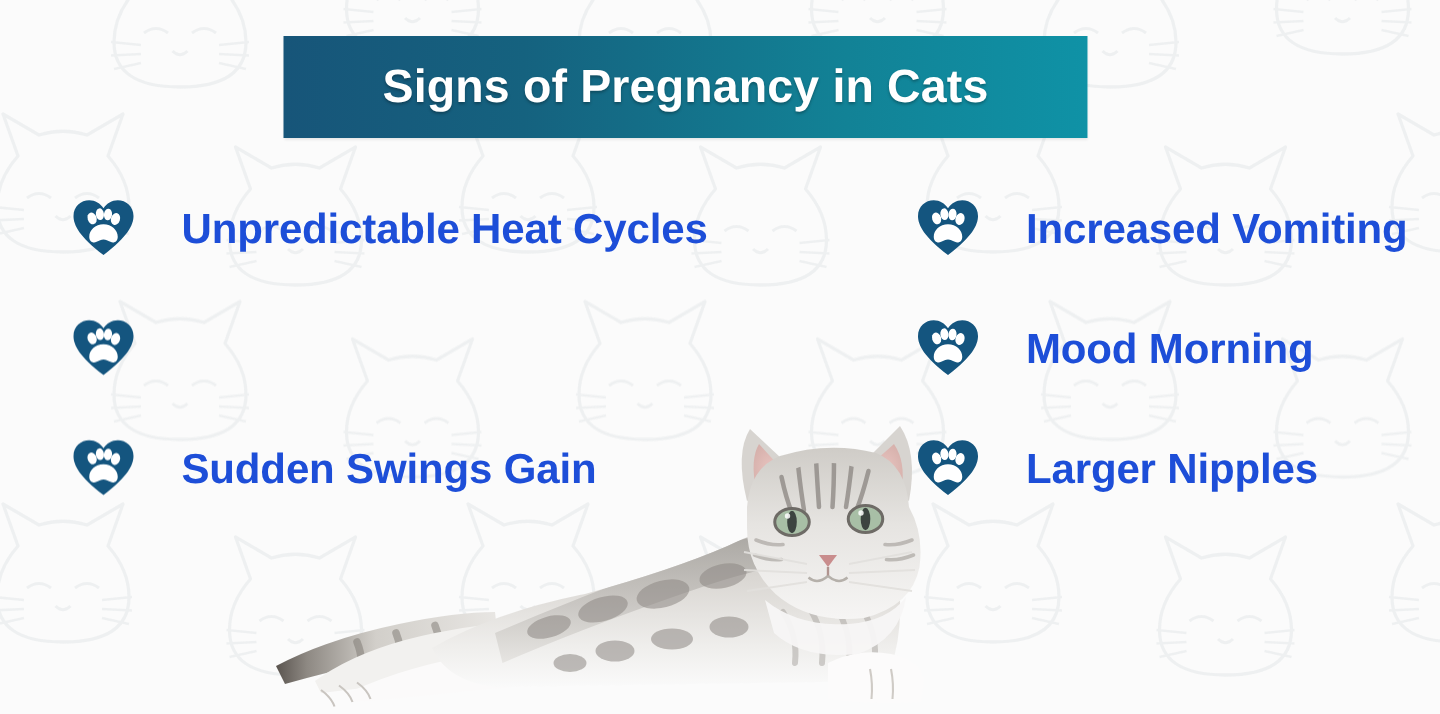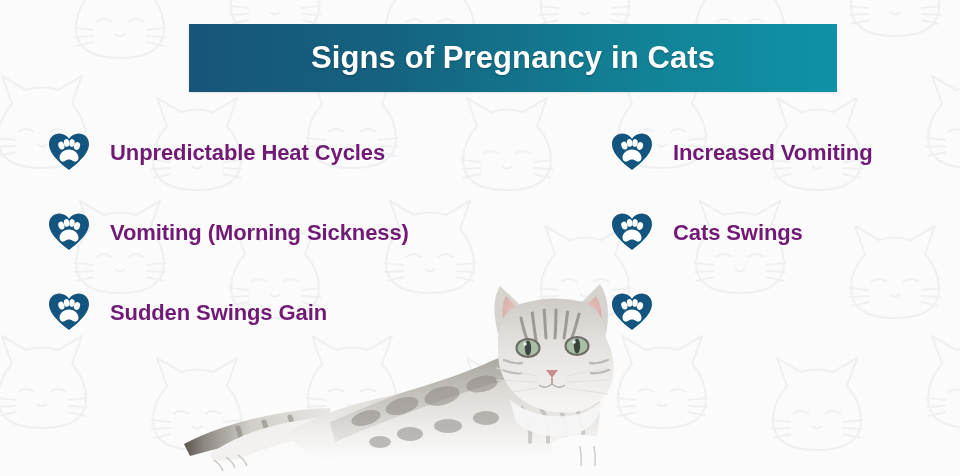--- a/index.html
+++ b/index.html
@@ -20,21 +20,21 @@
     position:absolute;
     inset:0;
     z-index:0;
     pointer-events:none;
   }
 
   
   #title-banner {
     position:absolute;
     left:189px; top:24px;
-    width:648px; height:68px;
+    width:536px; height:68px;
     background:linear-gradient(90deg, #175579 0%, #15627f 30%, #128296 70%, #0f92a6 100%);
     display:flex;
     align-items:center;
     justify-content:center;
     z-index:3;
     box-shadow:0 1px 2px rgba(0,0,0,0.10);
   }
   #title-banner-text {
     color:#ffffff;
     font-size:31px;
@@ -59,24 +59,24 @@
   .r1 { top:211px; }
   .r2 { top:291px; }
 
   .heart-icon {
     width:42px; height:42px;
     flex:0 0 42px;
     display:block;
   }
 
   .sign-label {
-    margin-left:20px;
-    font-size:22px;
+    margin-left:31px;
+    font-size:28px;
     font-weight:bold;
-    color:#701a75;
+    color:#1d4ed8;
     white-space:nowrap;
     letter-spacing:-0.1px;
   }
 
   
   #cat-photo {
     position:absolute;
     left:180px; bottom:0;
     width:440px; height:200px;
     z-index:2;
@@ -317,21 +317,20 @@
     <g fill="#ffffff">
       <ellipse cx="13.4" cy="13.6" rx="3.0" ry="4.0" transform="rotate(-18 13.4 13.6)"></ellipse>
       <ellipse cx="18.6" cy="10.8" rx="2.7" ry="3.9" transform="rotate(-7 18.6 10.8)"></ellipse>
       <ellipse cx="24.0" cy="11.0" rx="2.7" ry="3.9" transform="rotate(7 24 11)"></ellipse>
       <ellipse cx="29.0" cy="14.0" rx="3.0" ry="4.0" transform="rotate(18 29 14)"></ellipse>
       <path d="M21 17.5 C26.5 17.5 30.5 21.5 30.5 25.8 C30.5 29 28 30.4 25.6 29.2
                C23.8 28.3 22.6 27.6 21 27.6 C19.4 27.6 18.2 28.3 16.4 29.2
                C14 30.4 11.5 29 11.5 25.8 C11.5 21.5 15.5 17.5 21 17.5 Z"></path>
     </g>
   </svg>
-  <span class="sign-label">Vomiting (Morning Sickness)</span>
 </div>
 
 <div class="sign-row col-left r2">
   <svg class="heart-icon" viewBox="0 0 42 42">
     <path d="M21 38 C5 26 1 18 1 12 C1 5.5 6 1.5 11.5 1.5 C15.5 1.5 18.8 3.6 21 6.8
              C23.2 3.6 26.5 1.5 30.5 1.5 C36 1.5 41 5.5 41 12 C41 18 37 26 21 38 Z" fill="#14557f"></path>
     <g fill="#ffffff">
       <ellipse cx="13.4" cy="13.6" rx="3.0" ry="4.0" transform="rotate(-18 13.4 13.6)"></ellipse>
       <ellipse cx="18.6" cy="10.8" rx="2.7" ry="3.9" transform="rotate(-7 18.6 10.8)"></ellipse>
       <ellipse cx="24.0" cy="11.0" rx="2.7" ry="3.9" transform="rotate(7 24 11)"></ellipse>
@@ -368,30 +367,31 @@
     <g fill="#ffffff">
       <ellipse cx="13.4" cy="13.6" rx="3.0" ry="4.0" transform="rotate(-18 13.4 13.6)"></ellipse>
       <ellipse cx="18.6" cy="10.8" rx="2.7" ry="3.9" transform="rotate(-7 18.6 10.8)"></ellipse>
       <ellipse cx="24.0" cy="11.0" rx="2.7" ry="3.9" transform="rotate(7 24 11)"></ellipse>
       <ellipse cx="29.0" cy="14.0" rx="3.0" ry="4.0" transform="rotate(18 29 14)"></ellipse>
       <path d="M21 17.5 C26.5 17.5 30.5 21.5 30.5 25.8 C30.5 29 28 30.4 25.6 29.2
                C23.8 28.3 22.6 27.6 21 27.6 C19.4 27.6 18.2 28.3 16.4 29.2
                C14 30.4 11.5 29 11.5 25.8 C11.5 21.5 15.5 17.5 21 17.5 Z"></path>
     </g>
   </svg>
-  <span class="sign-label">Cats Swings</span>
+  <span class="sign-label">Mood Morning</span>
 </div>
 
 <div class="sign-row col-right r2">
   <svg class="heart-icon" viewBox="0 0 42 42">
     <path d="M21 38 C5 26 1 18 1 12 C1 5.5 6 1.5 11.5 1.5 C15.5 1.5 18.8 3.6 21 6.8
              C23.2 3.6 26.5 1.5 30.5 1.5 C36 1.5 41 5.5 41 12 C41 18 37 26 21 38 Z" fill="#14557f"></path>
     <g fill="#ffffff">
       <ellipse cx="13.4" cy="13.6" rx="3.0" ry="4.0" transform="rotate(-18 13.4 13.6)"></ellipse>
       <ellipse cx="18.6" cy="10.8" rx="2.7" ry="3.9" transform="rotate(-7 18.6 10.8)"></ellipse>
       <ellipse cx="24.0" cy="11.0" rx="2.7" ry="3.9" transform="rotate(7 24 11)"></ellipse>
       <ellipse cx="29.0" cy="14.0" rx="3.0" ry="4.0" transform="rotate(18 29 14)"></ellipse>
       <path d="M21 17.5 C26.5 17.5 30.5 21.5 30.5 25.8 C30.5 29 28 30.4 25.6 29.2
                C23.8 28.3 22.6 27.6 21 27.6 C19.4 27.6 18.2 28.3 16.4 29.2
                C14 30.4 11.5 29 11.5 25.8 C11.5 21.5 15.5 17.5 21 17.5 Z"></path>
     </g>
   </svg>
+  <span class="sign-label">Larger Nipples</span>
 </div>
 
 </body></html>

